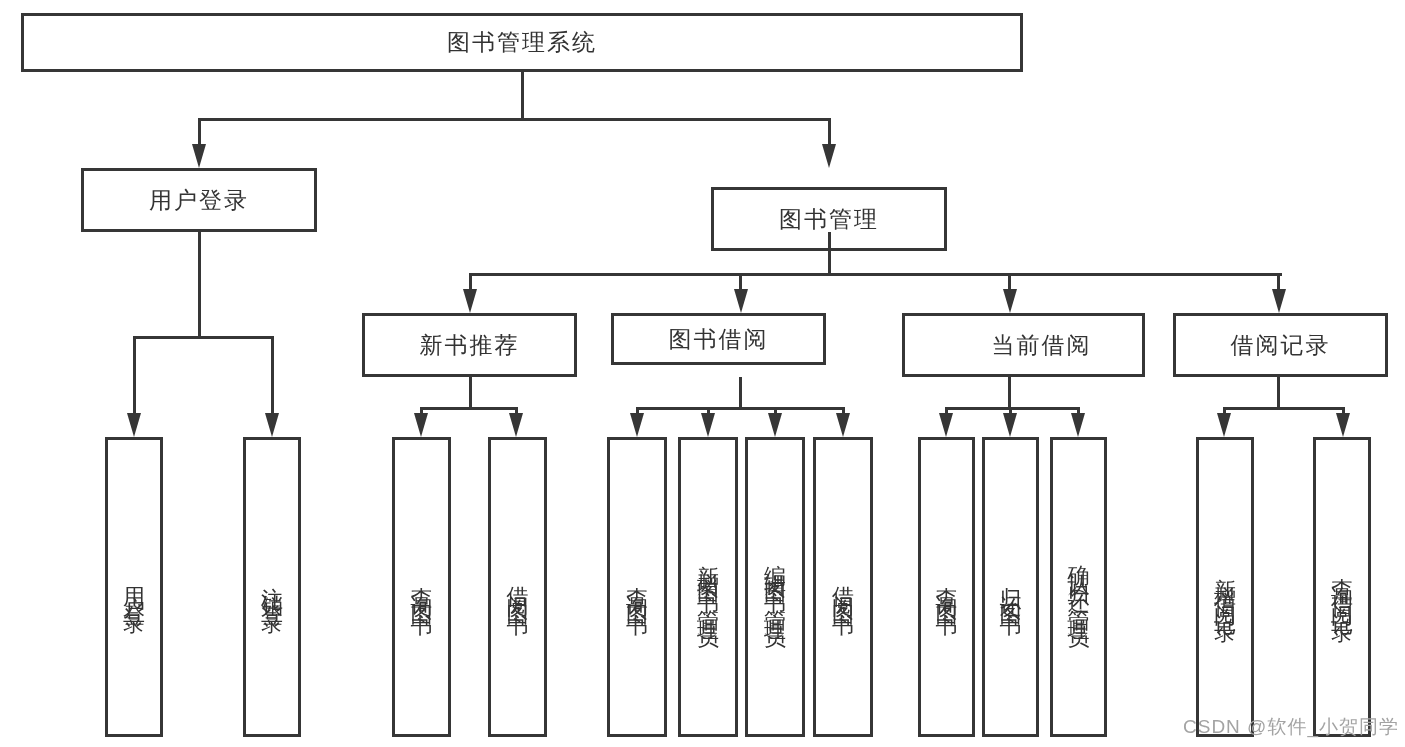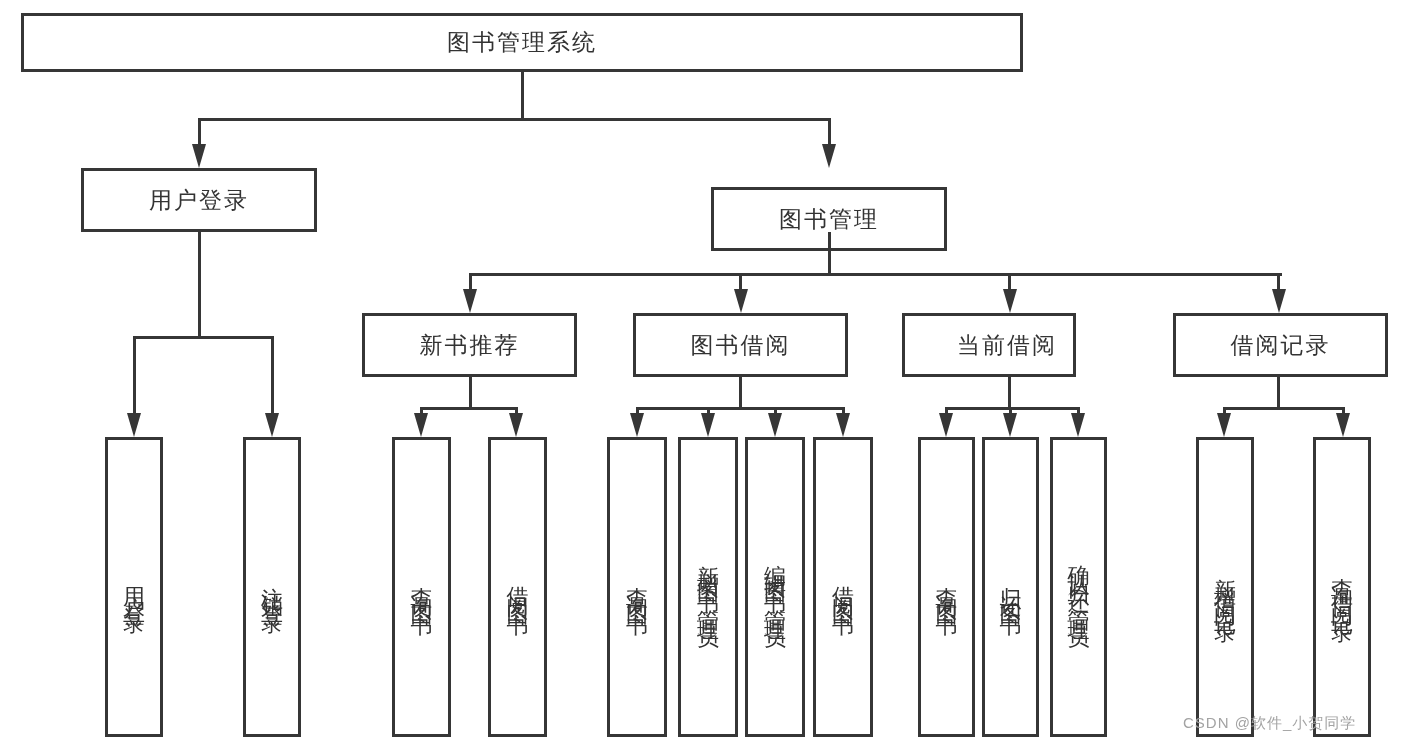--- a/index.html
+++ b/index.html
@@ -53,40 +53,40 @@
     left: -5.5px;
     width: 0; height: 0;
     border-left: 7px solid transparent;
     border-right: 7px solid transparent;
     border-top: 24px solid #363636;
   }
   .watermark {
     position: absolute;
     left: 1183px;
     top: 714px;
-    font-size: 15px;
+    font-size: 19px;
     color: #a3a3a3;
     letter-spacing: 1px;
     white-space: nowrap;
     z-index: 5;
   }
 </style>
 </head>
 <body>
 
 <div id="canvas">
 
   <div class="hbox" style="left:21px; top:13px; width:1002px; height:59px;">图书管理系统</div>
 
   <div class="hbox" style="left:81px; top:168px; width:236px; height:64px;">用户登录</div>
   <div class="hbox" style="left:711px; top:168px; width:236px; height:64px;margin-top:19px;">图书管理</div>
 
   <div class="hbox" style="left:362px; top:313px; width:215px; height:64px;">新书推荐</div>
-  <div class="hbox" style="left:633px; top:313px; width:215px; height:64px;">图书借阅</div>
-  <div class="hbox" style="left:902px; top:313px; width:174px; height:64px;padding-left:36px;">当前借阅</div>
+  <div class="hbox" style="left:611px; top:313px; width:215px; height:52px;">图书借阅</div>
+  <div class="hbox" style="left:902px; top:313px; width:243px; height:64px;padding-left:36px;">当前借阅</div>
   <div class="hbox" style="left:1173px; top:313px; width:215px; height:64px;">借阅记录</div>
 
   <div class="vbox" style="left:105px; top:437px; width:58px; height:300px;">
     <span class="vtext">用户登录</span>
   </div>
   <div class="vbox" style="left:243px; top:437px; width:58px; height:300px;">
     <span class="vtext">注销登录</span>
   </div>
 
   <div class="vbox" style="left:392px; top:437px; width:59px; height:300px;">

